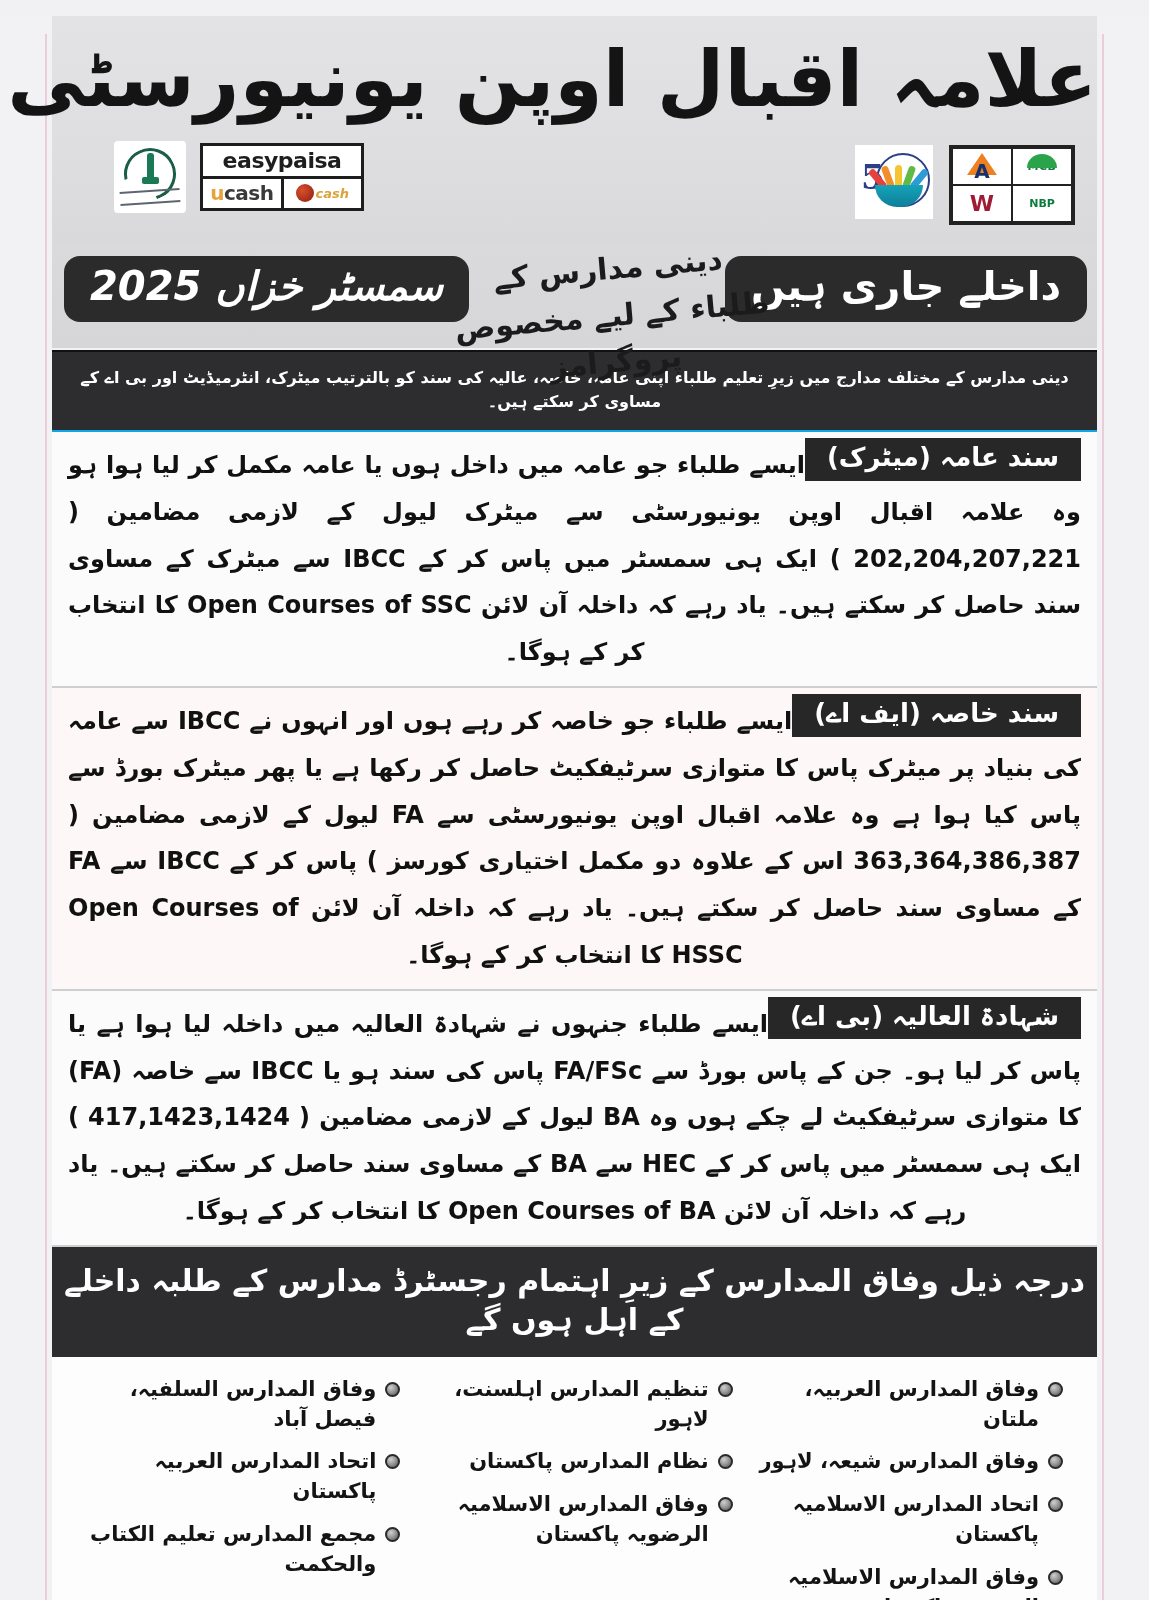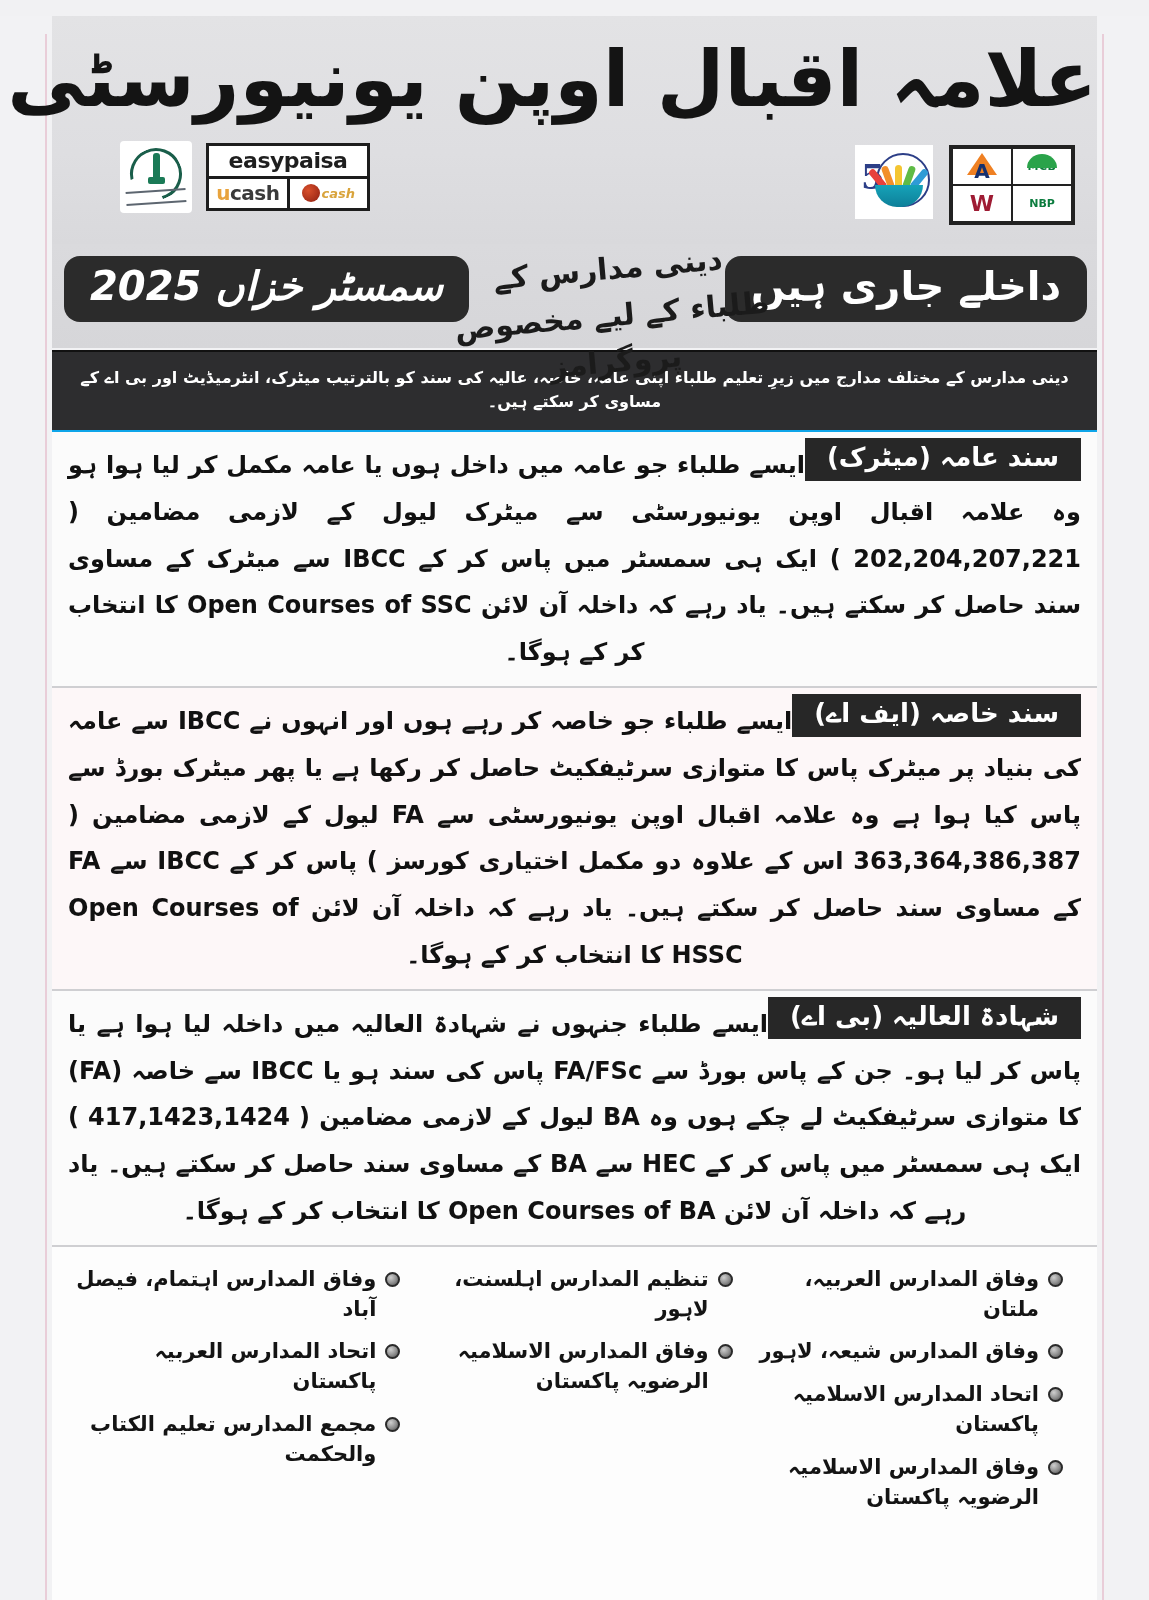--- a/index.html
+++ b/index.html
@@ -63,21 +63,21 @@
     position: absolute;
     right: 22px;
     top: 8px;
     display: flex;
     flex-direction: row-reverse;
     align-items: flex-start;
     gap: 16px;
   }
   .logo-right-group {
     position: absolute;
-    left: 20px;
+    left: 14px;
     top: 4px;
     display: flex;
     flex-direction: row-reverse;
     align-items: center;
     gap: 14px;
   }
 
   
   .anniv {
     width: 78px; height: 74px;
@@ -429,20 +429,21 @@
     <div class="sec-body">ایسے طلباء جو خاصہ کر رہے ہوں اور انہوں نے IBCC سے عامہ کی بنیاد پر میٹرک پاس کا متوازی سرٹیفکیٹ حاصل کر رکھا ہے یا پھر میٹرک بورڈ سے پاس کیا ہوا ہے وہ علامہ اقبال اوپن یونیورسٹی سے FA لیول کے لازمی مضامین ( 363,364,386,387 اس کے علاوہ دو مکمل اختیاری کورسز ) پاس کر کے IBCC سے FA کے مساوی سند حاصل کر سکتے ہیں۔ یاد رہے کہ داخلہ آن لائن Open Courses of HSSC کا انتخاب کر کے ہوگا۔</div>
     <div class="clear"></div>
   </div>
 
   <div class="section">
     <div class="sec-head">شہادۃ العالیہ (بی اے)</div>
     <div class="sec-body">ایسے طلباء جنہوں نے شہادۃ العالیہ میں داخلہ لیا ہوا ہے یا پاس کر لیا ہو۔ جن کے پاس بورڈ سے FA/FSc پاس کی سند ہو یا IBCC سے خاصہ (FA) کا متوازی سرٹیفکیٹ لے چکے ہوں وہ BA لیول کے لازمی مضامین ( 417,1423,1424 ) ایک ہی سمسٹر میں پاس کر کے HEC سے BA کے مساوی سند حاصل کر سکتے ہیں۔ یاد رہے کہ داخلہ آن لائن Open Courses of BA کا انتخاب کر کے ہوگا۔</div>
     <div class="clear"></div>
   </div>
 
+  <div class="black-bar">درجہ ذیل وفاق المدارس کے زیرِ اہتمام رجسٹرڈ مدارس کے طلبہ داخلے کے اہل ہوں گے</div>
 
   <div class="lists">
 
     <div class="list-col col-right">
       <div class="list-item">
           <span class="bullet"></span>
           <span class="list-text">وفاق المدارس العربیہ، ملتان</span>
         </div>
       <div class="list-item">
           <span class="bullet"></span>
@@ -459,29 +460,33 @@
 
     </div>
 
     <div class="list-col col-mid">
       <div class="list-item">
           <span class="bullet"></span>
           <span class="list-text">تنظیم المدارس اہلسنت، لاہور</span>
         </div>
       <div class="list-item">
           <span class="bullet"></span>
+          <span class="list-text">نظام المدارس پاکستان</span>
+        </div>
+      <div class="list-item">
+          <span class="bullet"></span>
           <span class="list-text">وفاق المدارس الاسلامیہ الرضویہ پاکستان</span>
         </div>
 
     </div>
 
     <div class="list-col col-left">
       <div class="list-item">
           <span class="bullet"></span>
-          <span class="list-text">وفاق المدارس اہتمام، فیصل آباد</span>
+          <span class="list-text">وفاق المدارس السلفیہ، فیصل آباد</span>
         </div>
       <div class="list-item">
           <span class="bullet"></span>
           <span class="list-text">اتحاد المدارس العربیہ پاکستان</span>
         </div>
       <div class="list-item">
           <span class="bullet"></span>
           <span class="list-text">مجمع المدارس تعلیم الکتاب والحکمت</span>
         </div>
 

